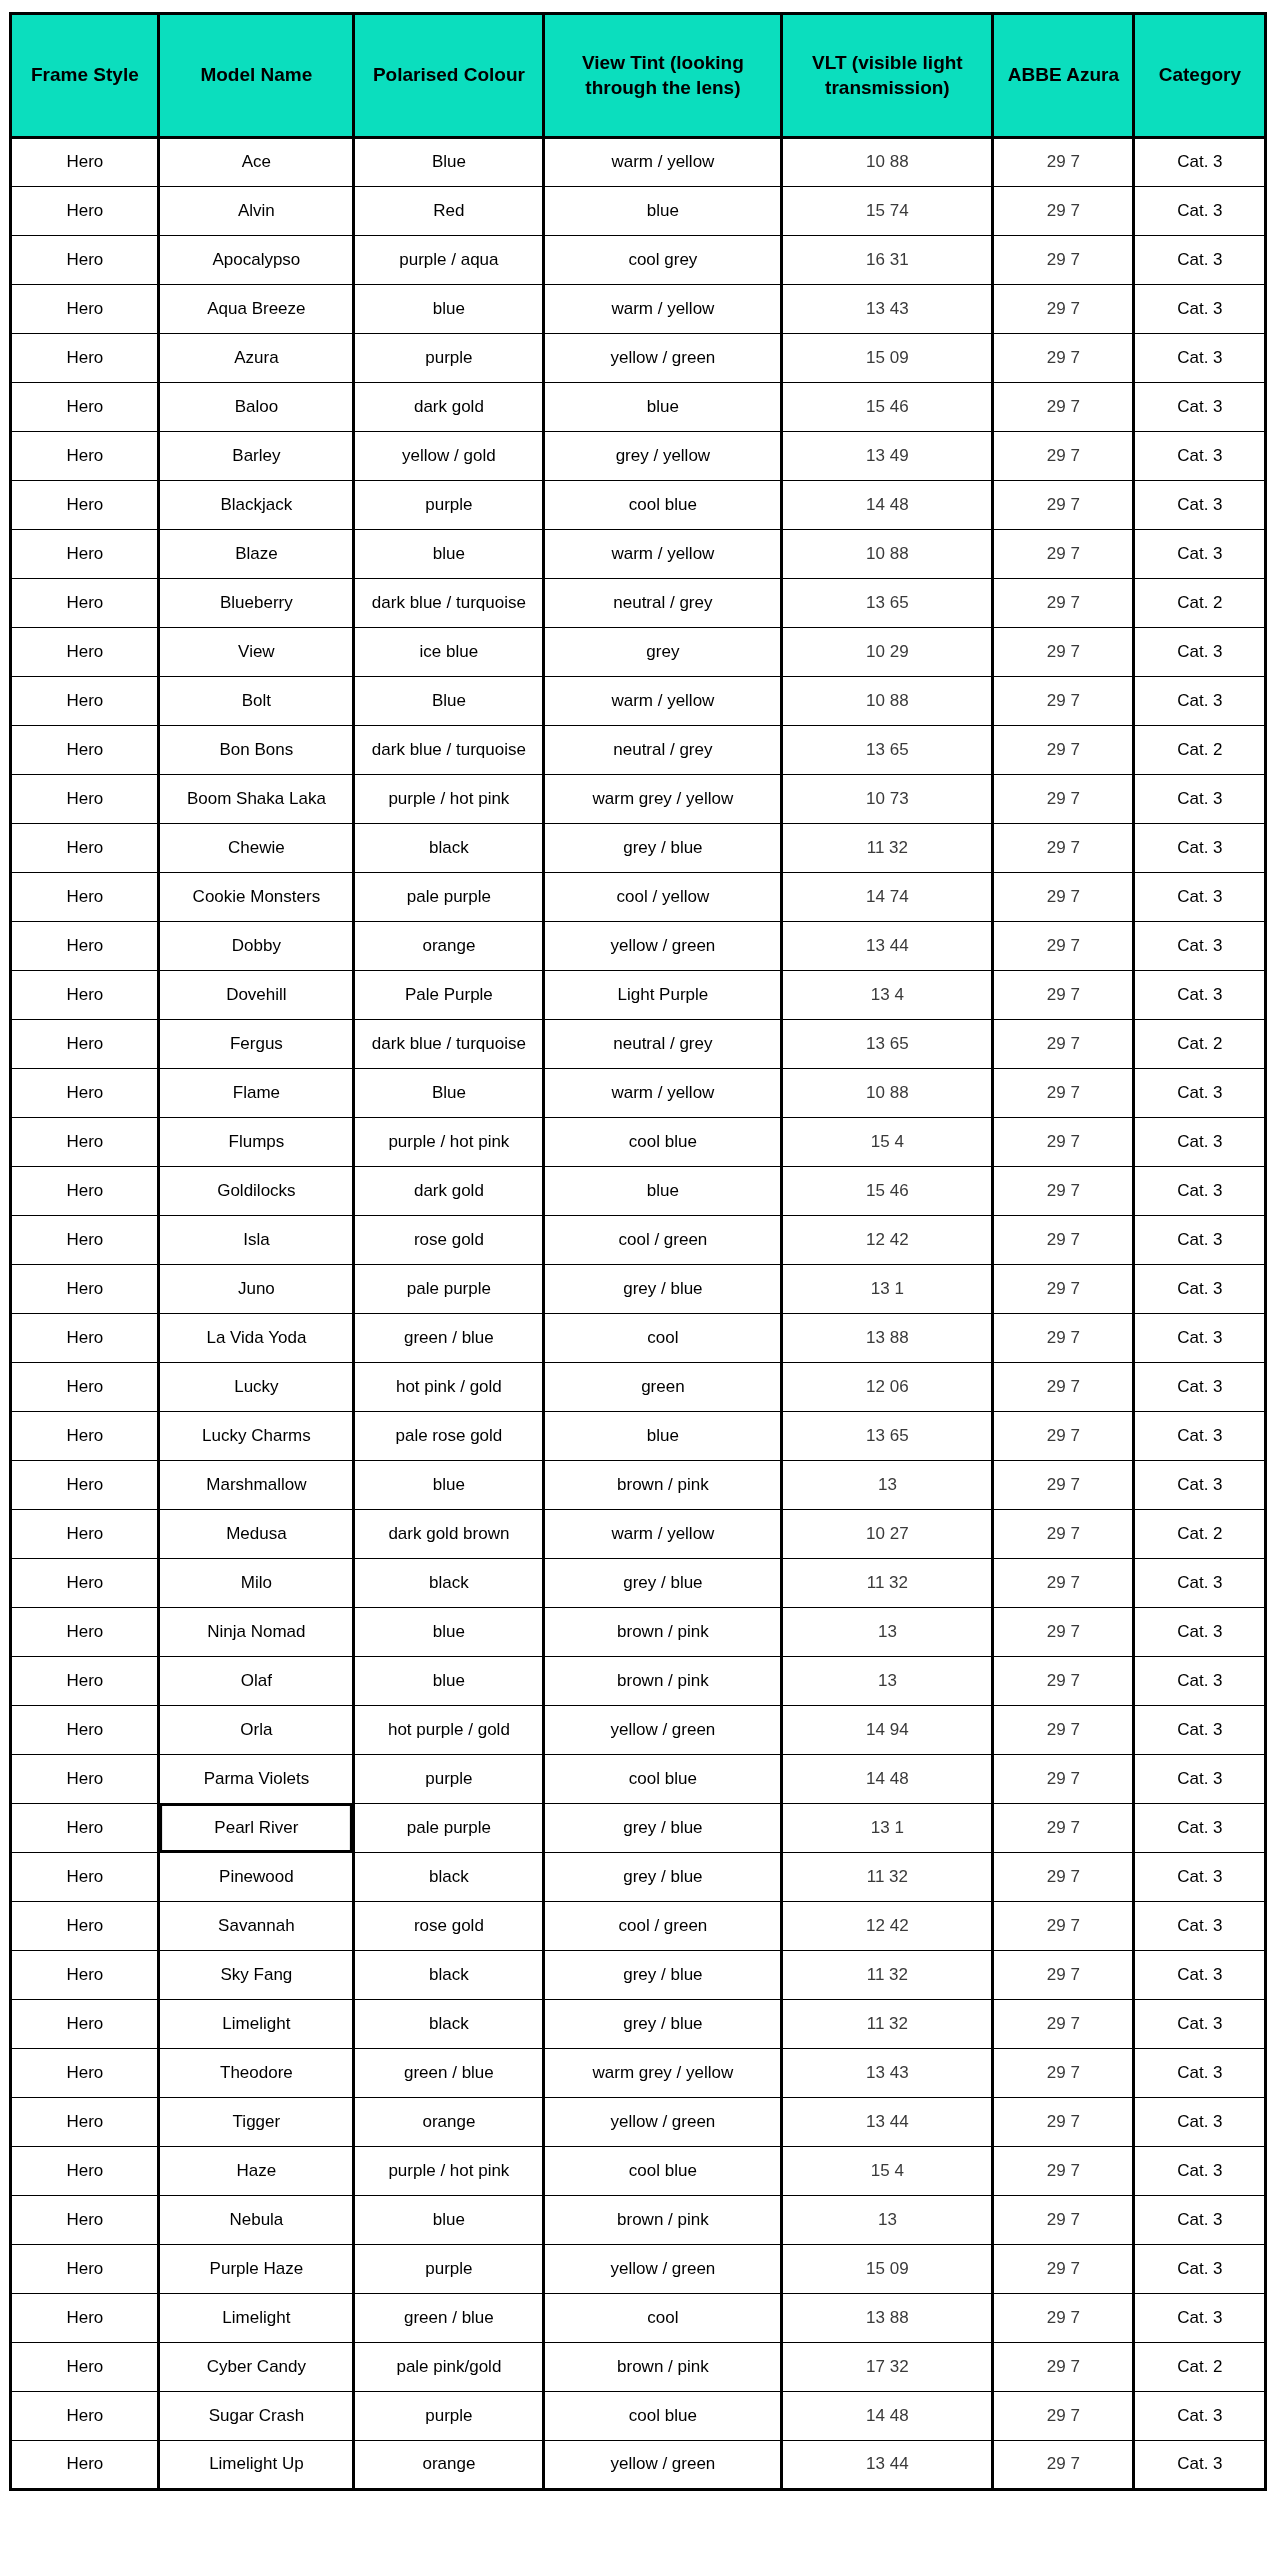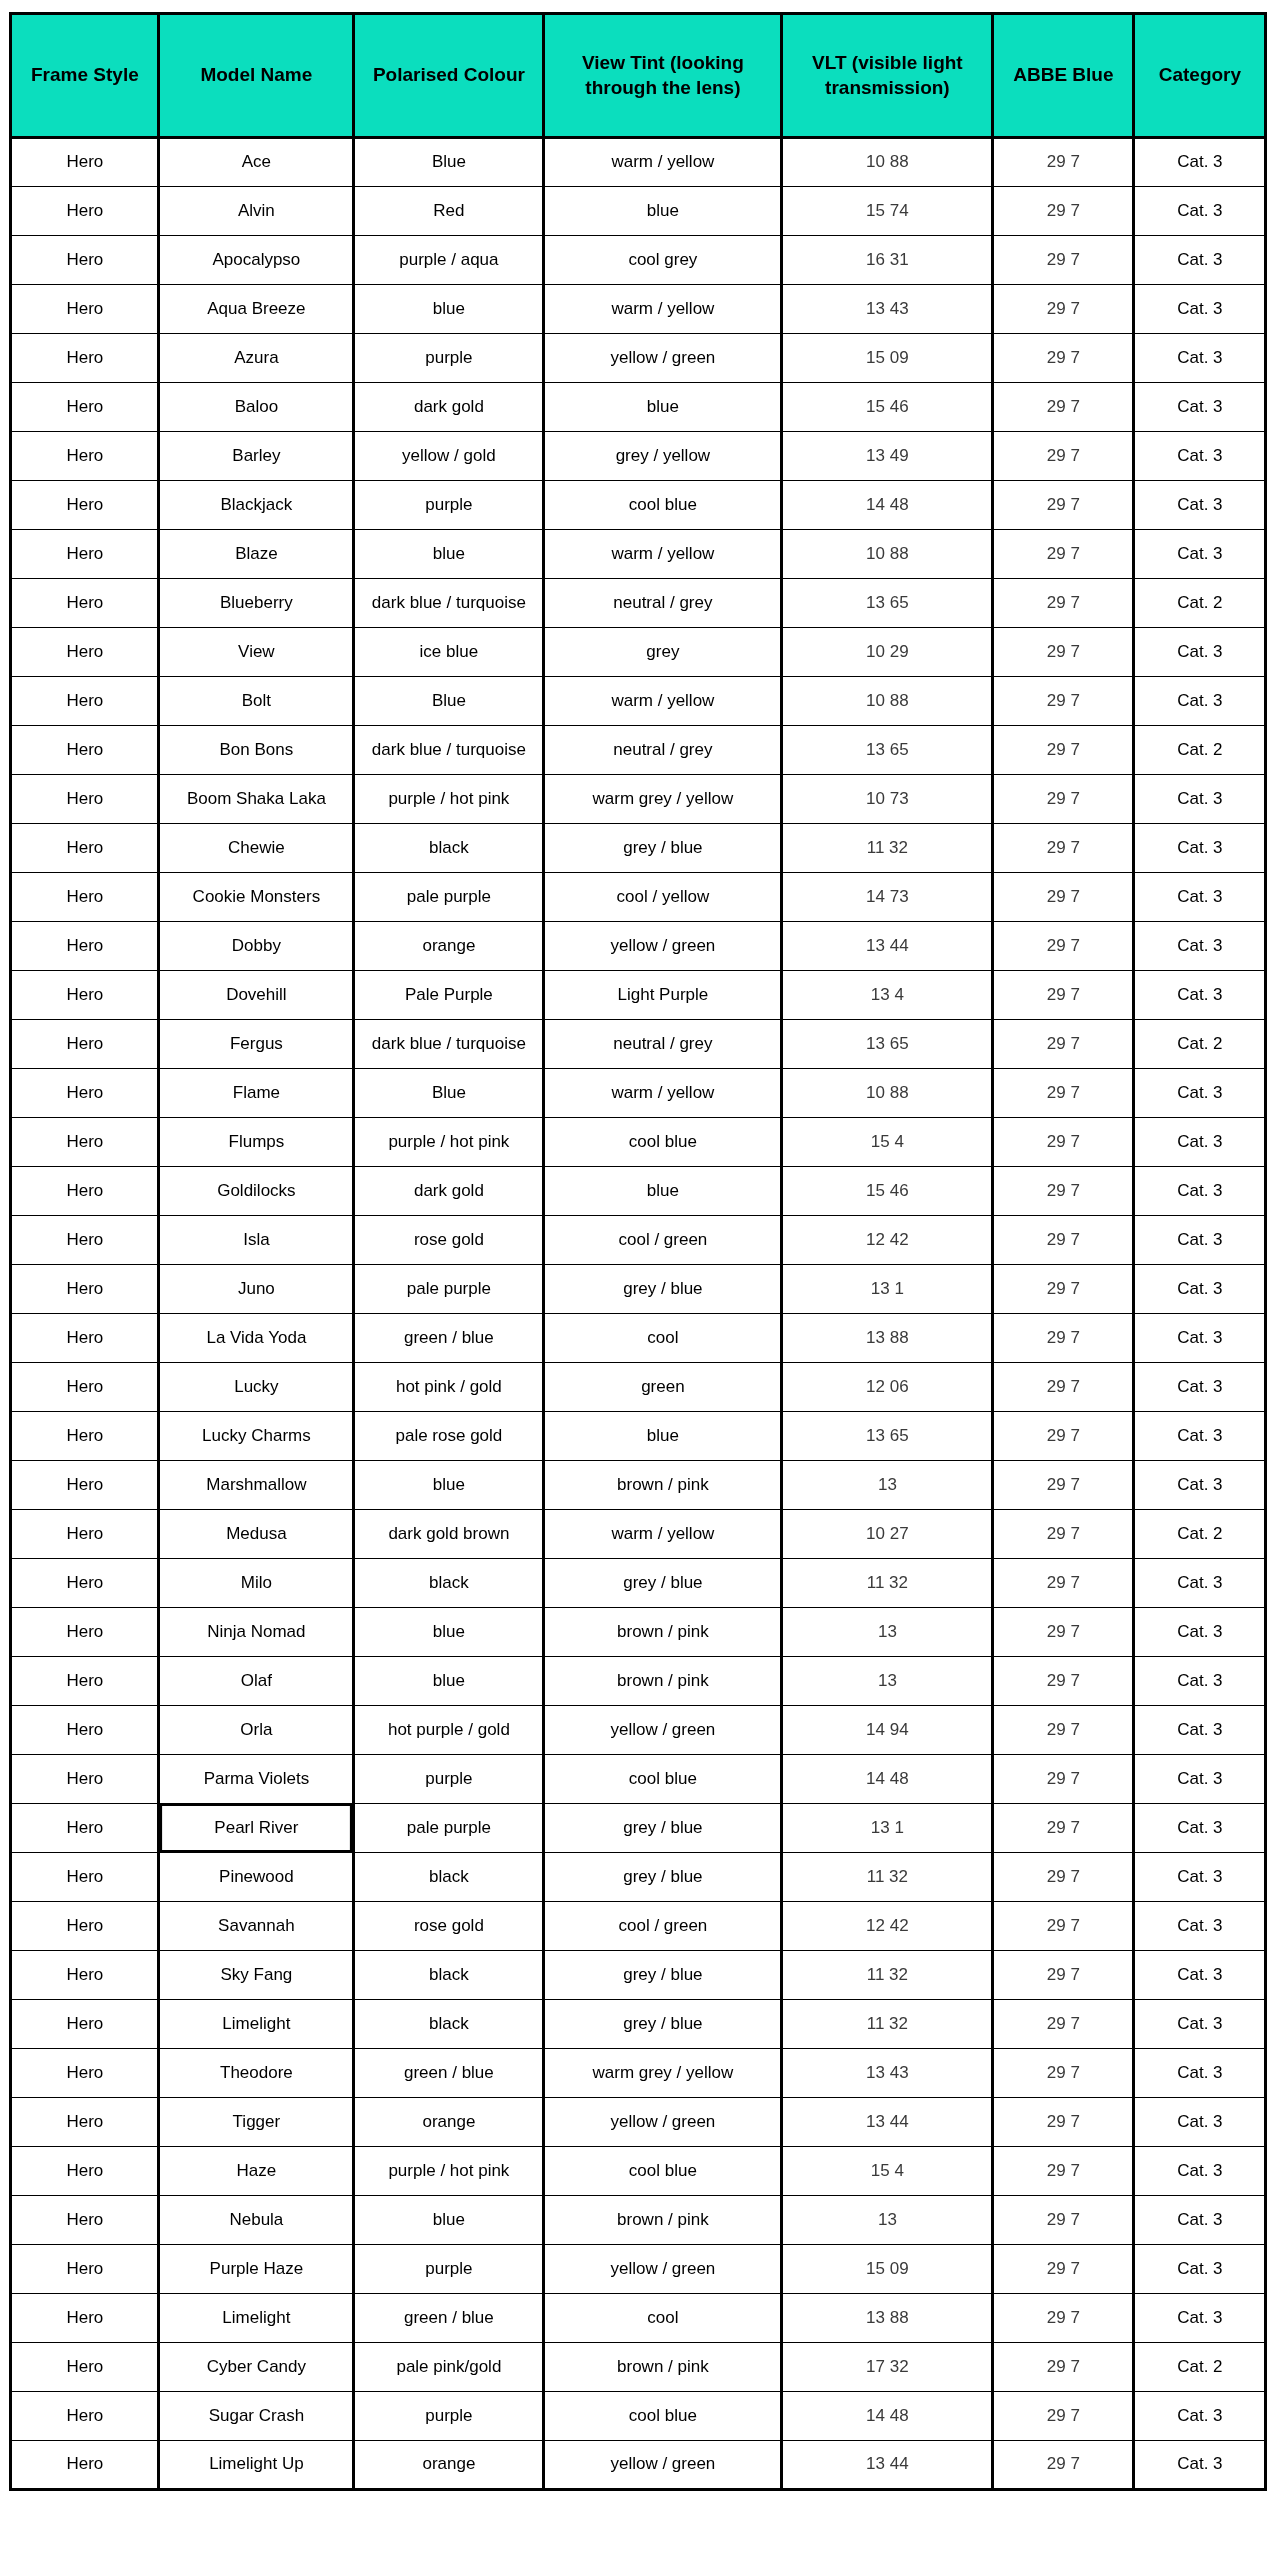--- a/index.html
+++ b/index.html
@@ -74,21 +74,21 @@
       <col style="width:141px">
       <col style="width:132px">
     </colgroup>
     <thead>
       <tr>
         <th>Frame Style</th>
         <th>Model Name</th>
         <th>Polarised Colour</th>
         <th>View Tint (looking through the lens)</th>
         <th>VLT (visible light transmission)</th>
-        <th>ABBE Blue</th>
+        <th>ABBE Azura</th>
         <th>Category</th>
       </tr>
     </thead>
     <tbody>
         <tr>
           <td>Hero</td>
           <td>Ace</td>
           <td>Blue</td>
           <td>warm / yellow</td>
           <td class="num">10 88</td>
@@ -219,21 +219,21 @@
           <td>grey / blue</td>
           <td class="num">11 32</td>
           <td class="num">29 7</td>
           <td>Cat. 3</td>
         </tr>
         <tr>
           <td>Hero</td>
           <td>Cookie Monsters</td>
           <td>pale purple</td>
           <td>cool / yellow</td>
-          <td class="num">14 73</td>
+          <td class="num">14 74</td>
           <td class="num">29 7</td>
           <td>Cat. 3</td>
         </tr>
         <tr>
           <td>Hero</td>
           <td>Dobby</td>
           <td>orange</td>
           <td>yellow / green</td>
           <td class="num">13 44</td>
           <td class="num">29 7</td>

